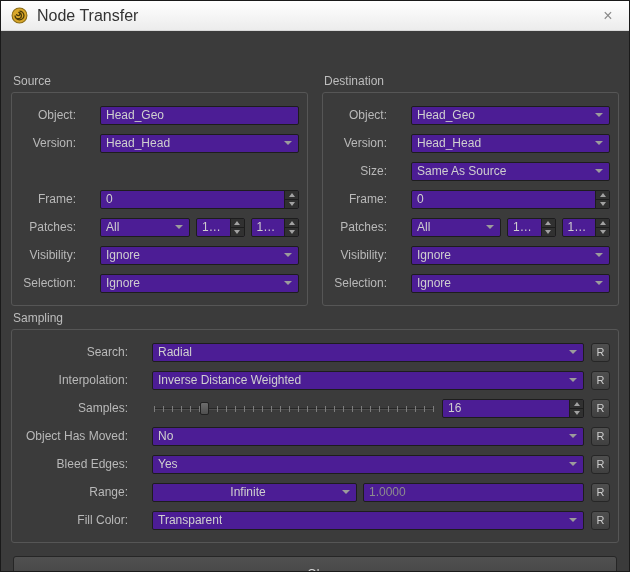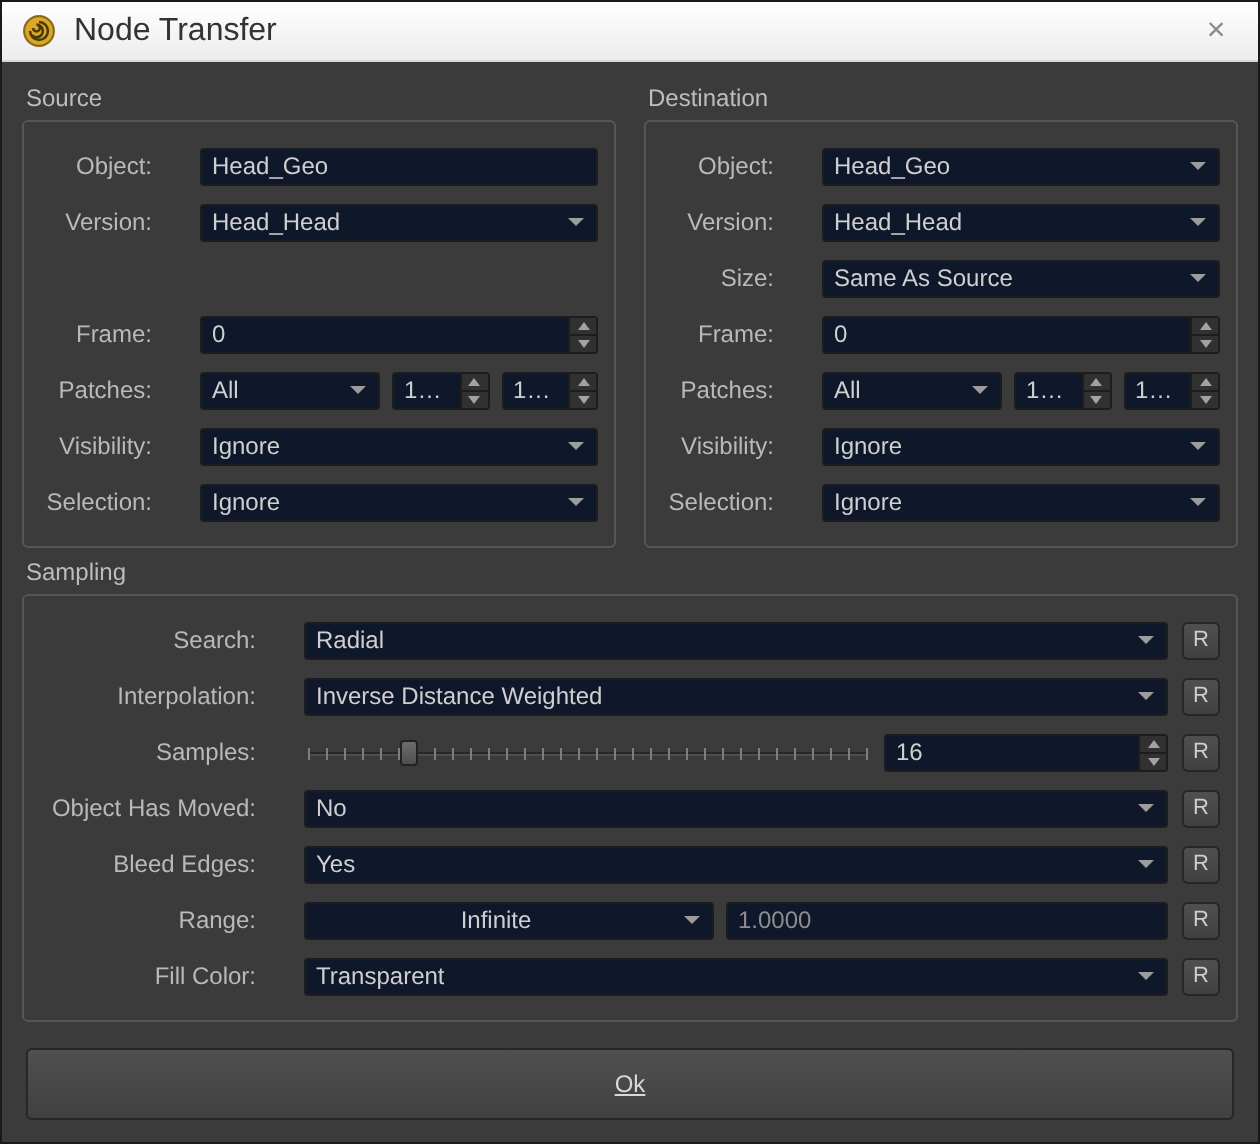--- a/index.html
+++ b/index.html
@@ -19,31 +19,31 @@
   .app-icon { width:17px; height:17px; flex:none; }
   .titlebar .title { margin-left:9px; font-size:16px; color:#333; }
   .close-btn {
     margin-left:auto; width:22px; height:22px; border:0; background:transparent;
     color:#8a8a8a; font-size:16px; line-height:20px; text-align:center; padding:0;
     font-family:"Liberation Sans", sans-serif; cursor:pointer;
   }
   
   .content { padding:6px 10px 0 10px; }
   .groups { display:flex; gap:14px; }
-  .group { flex:1; min-width:0; }
+  .group { flex:1; min-width:0;margin-top:32px; }
   .group-label { color:#bdbdbd; margin:5px 0 4px 2px; height:14px; }
   .group-box { border:1px solid #565656; border-radius:3px; padding:12px 8px; background:#3b3b3b; }
   .row { display:flex; align-items:center; height:20px; margin-bottom:8px; }
   .row:last-child { margin-bottom:0; }
   .lbl { width:80px; flex:none; text-align:right; padding-right:24px; color:#b9b9b9; white-space:nowrap; }
   .sampling-grp .lbl { width:132px; }
   
   .field {
     position:relative; flex:1; min-width:0; height:19px;
-    background:#0f172a; border:1px solid #1d1d1d; border-radius:2px;
+    background:#4c1d95; border:1px solid #1d1d1d; border-radius:2px;
     display:flex; align-items:center; padding:0 5px; color:#cfcfcf;
   }
   .field .val { overflow:hidden; white-space:nowrap; text-overflow:ellipsis; }
   .field.dim .val { color:#8d8d8d; }
   .combo { padding-right:18px; cursor:default; }
   .arrow {
     position:absolute; right:6px; top:50%; transform:translateY(-50%);
     width:0; height:0; border-left:4px solid transparent; border-right:4px solid transparent;
     border-top:4px solid #9c9c9c;
   }

